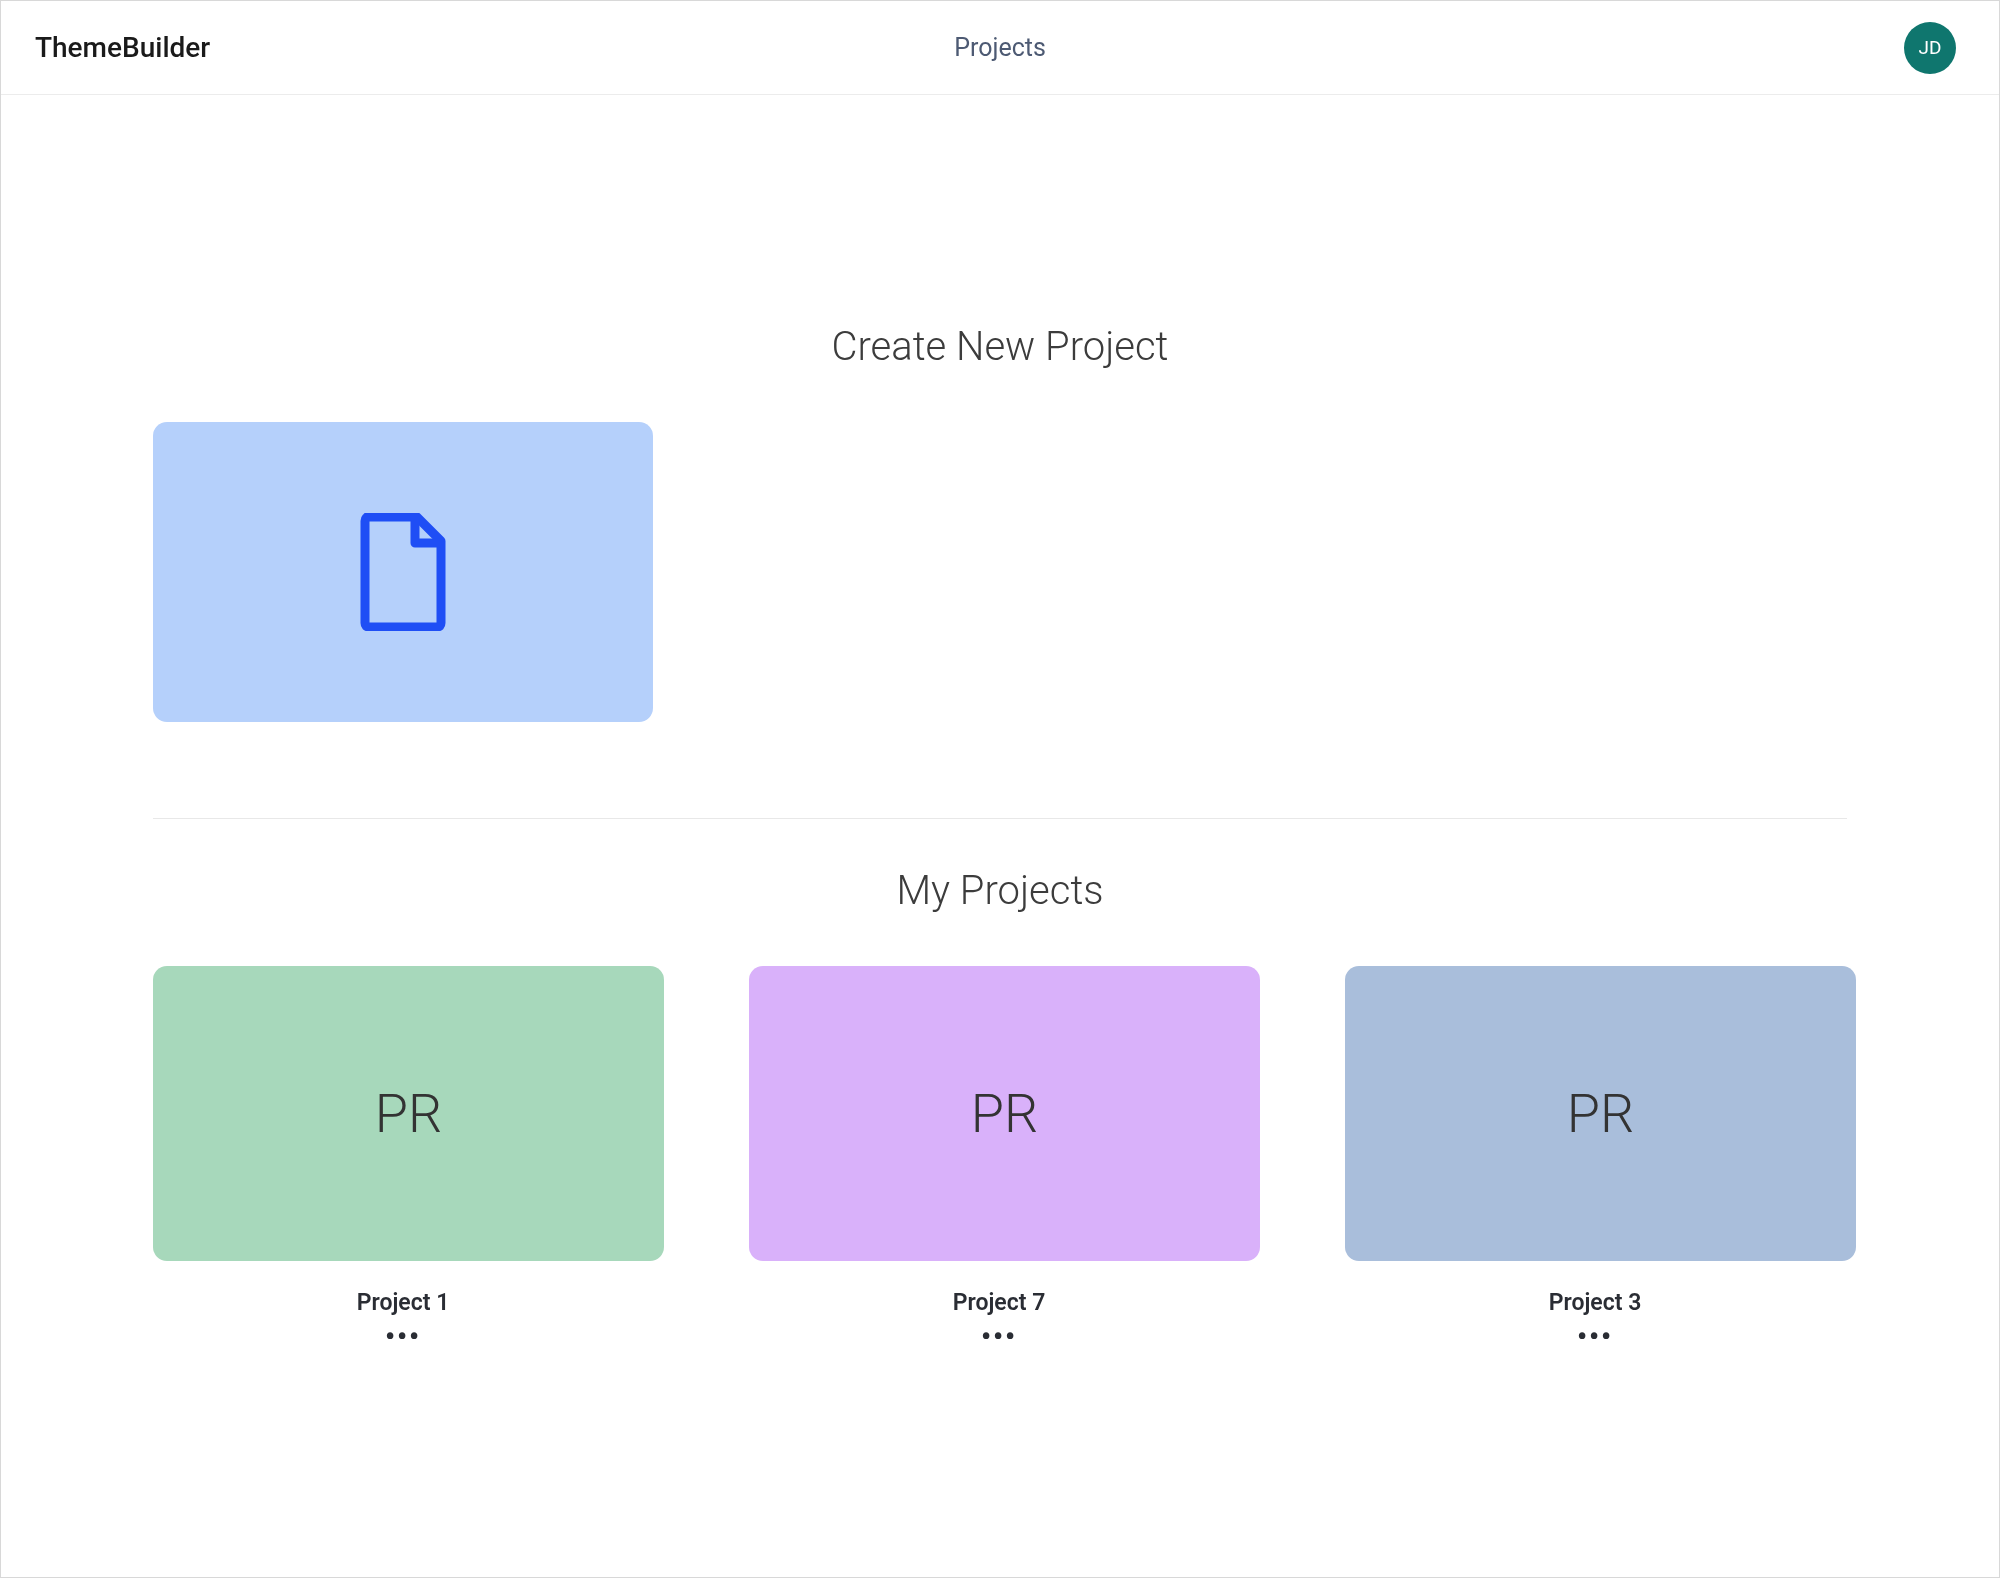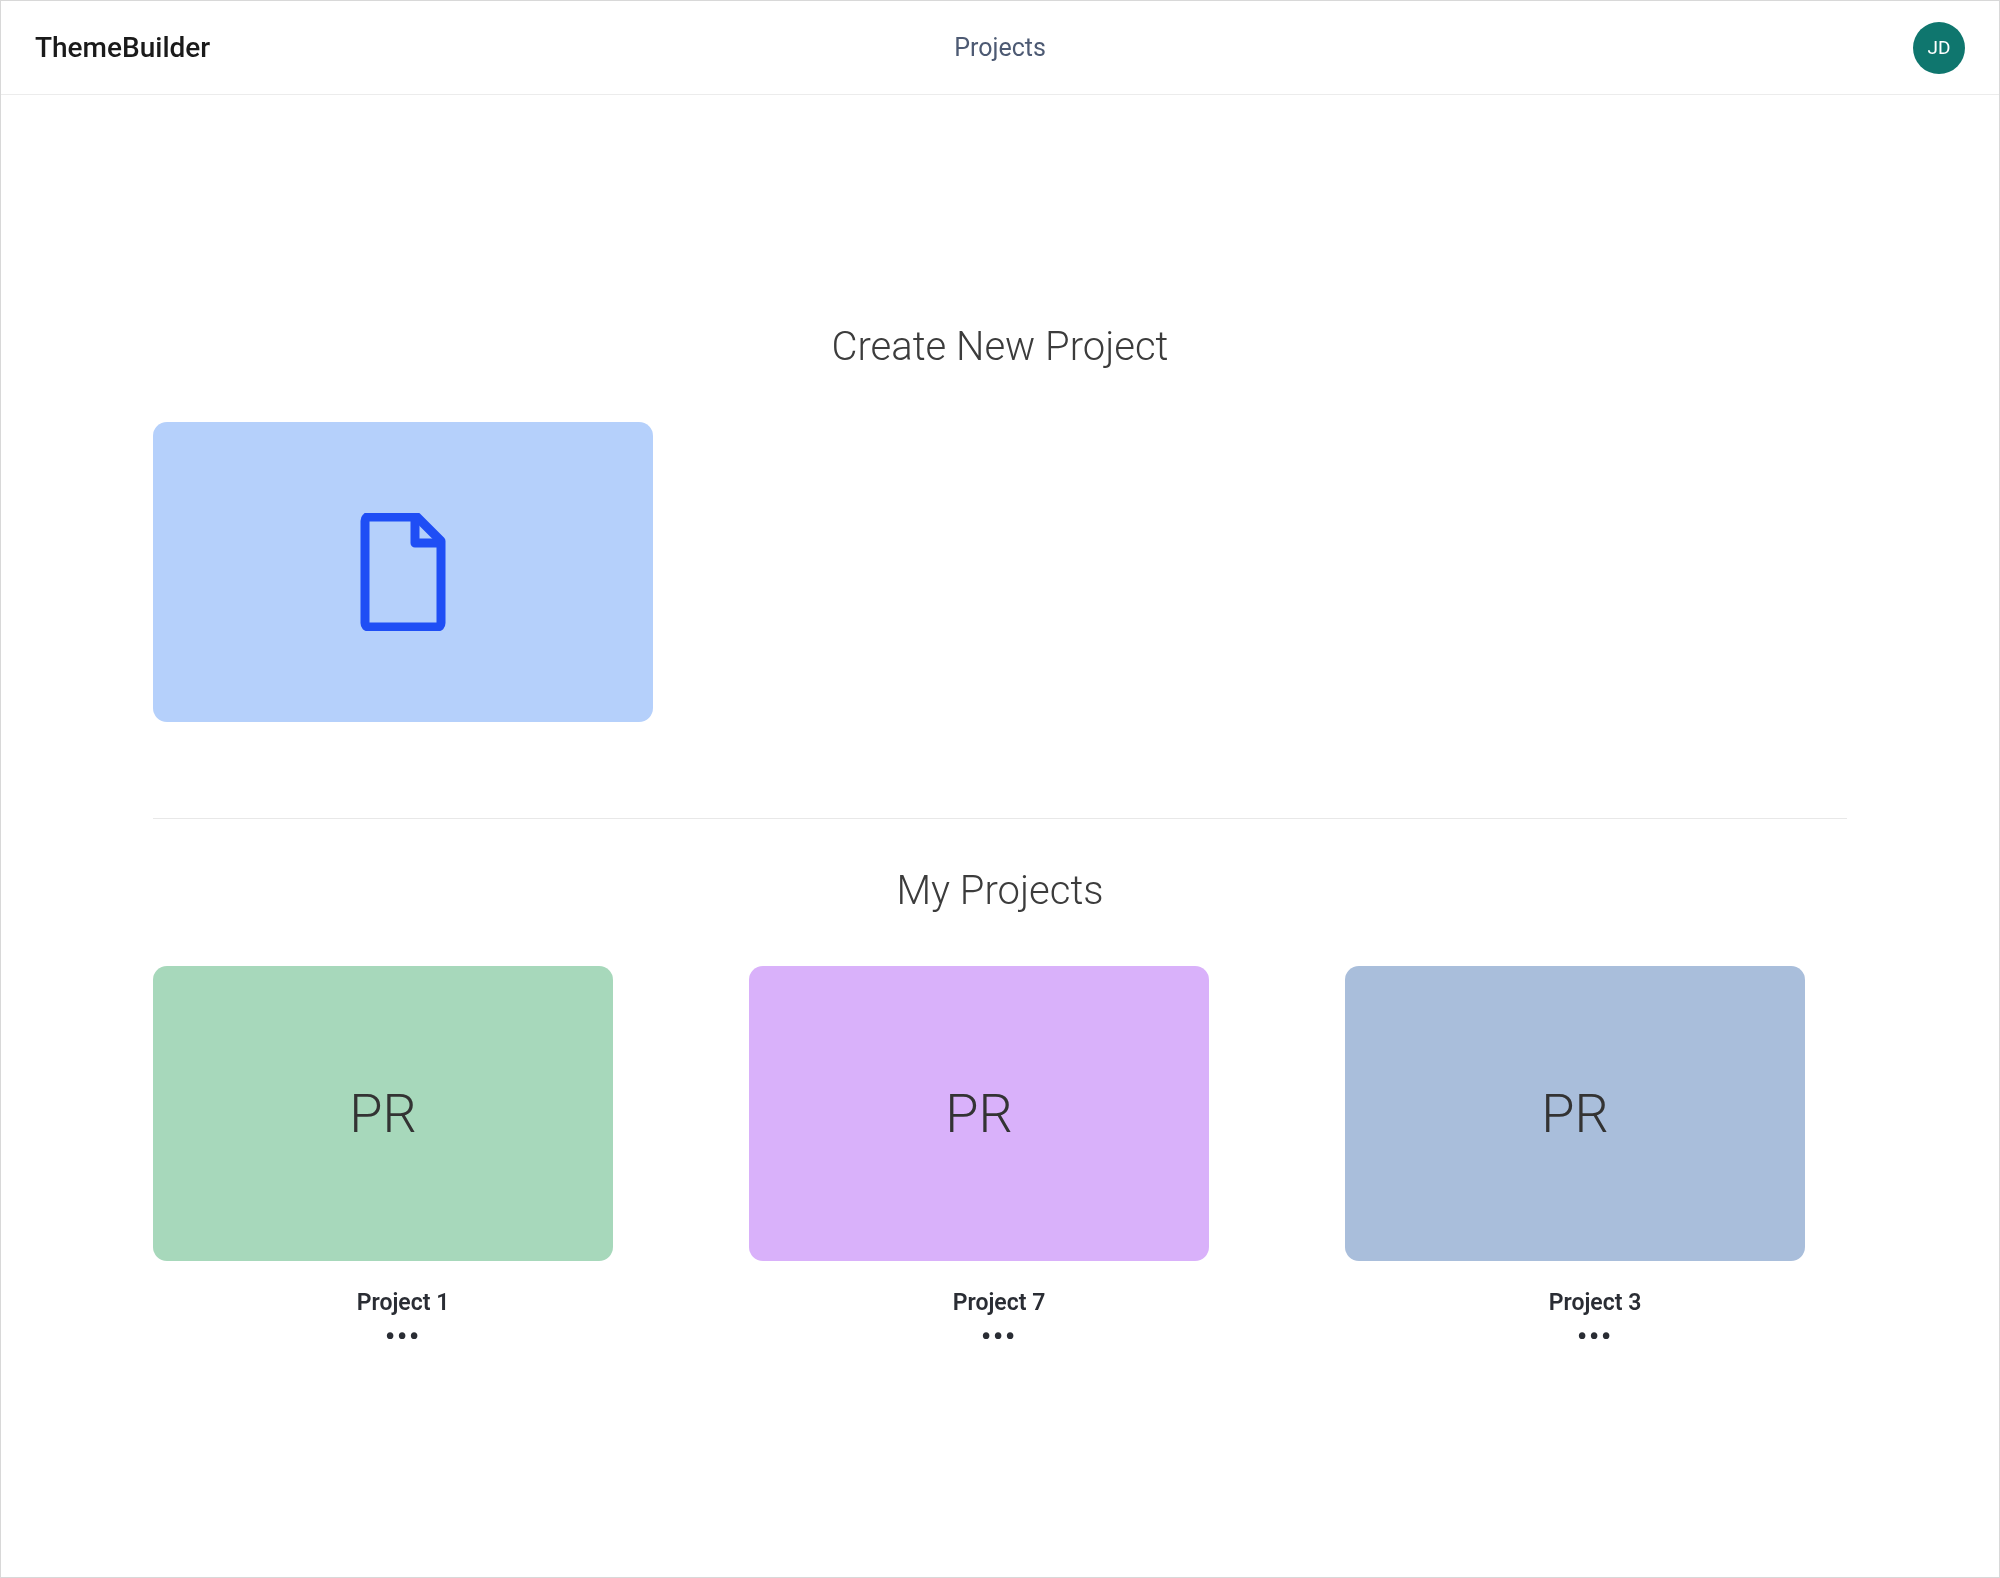--- a/index.html
+++ b/index.html
@@ -19,21 +19,21 @@
       border: 1px solid #d8d8d8;
       width: 100%;
       height: 100%;
       display: flex;
       flex-direction: column;
     }
     .header {
       display: flex;
       align-items: center;
       justify-content: space-between;
-      padding: 18px 34px 18px 34px;
+      padding: 18px 43px 18px 34px;
       border-bottom: 1px solid #ececec;
       height: 94px;
     }
     .header-left {
       font-size: 28px;
       font-weight: 500;
       color: #1a1a1a;
     }
     .header-center {
       font-size: 25px;
@@ -102,21 +102,21 @@
       display: flex;
       gap: 96px;
       margin-top: 52px;
     }
     .project-item {
       width: 500px;
       display: flex;
       flex-direction: column;
     }
     .project-card {
-      width: 460px;
+      width: 511px;
       height: 295px;
       border-radius: 14px;
       display: flex;
       align-items: center;
       justify-content: center;
       cursor: pointer;
     }
     .project-card-label {
       font-size: 54px;
       font-weight: 300;

